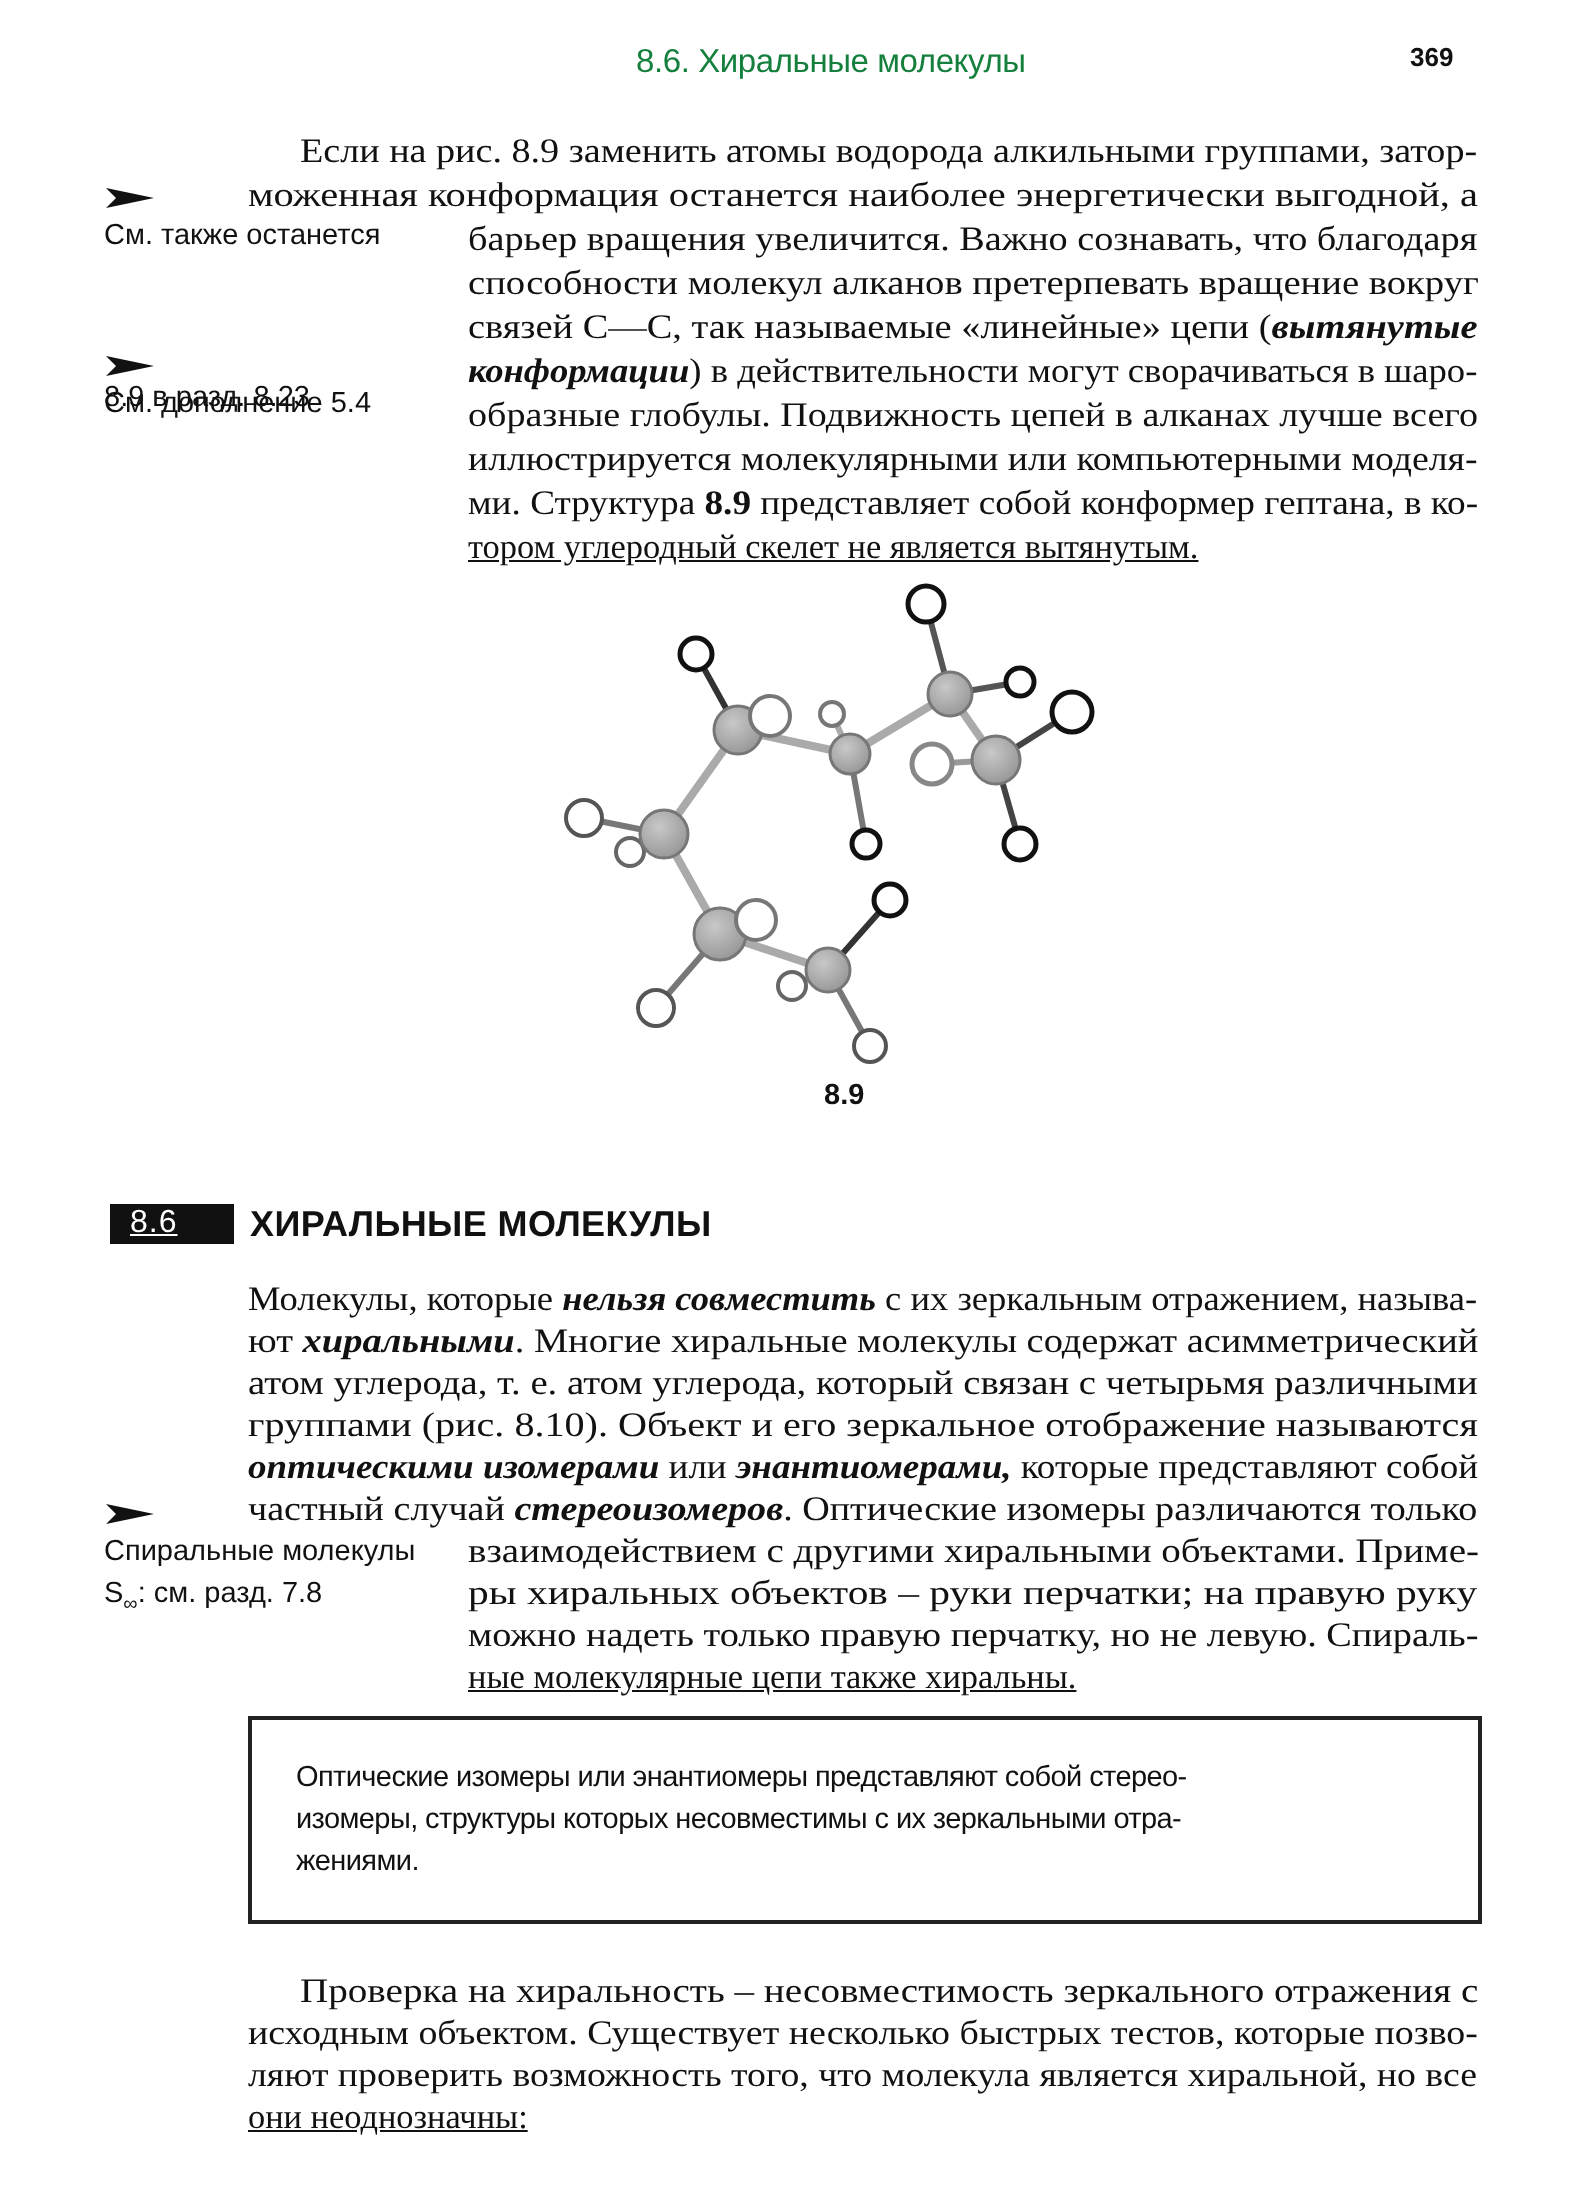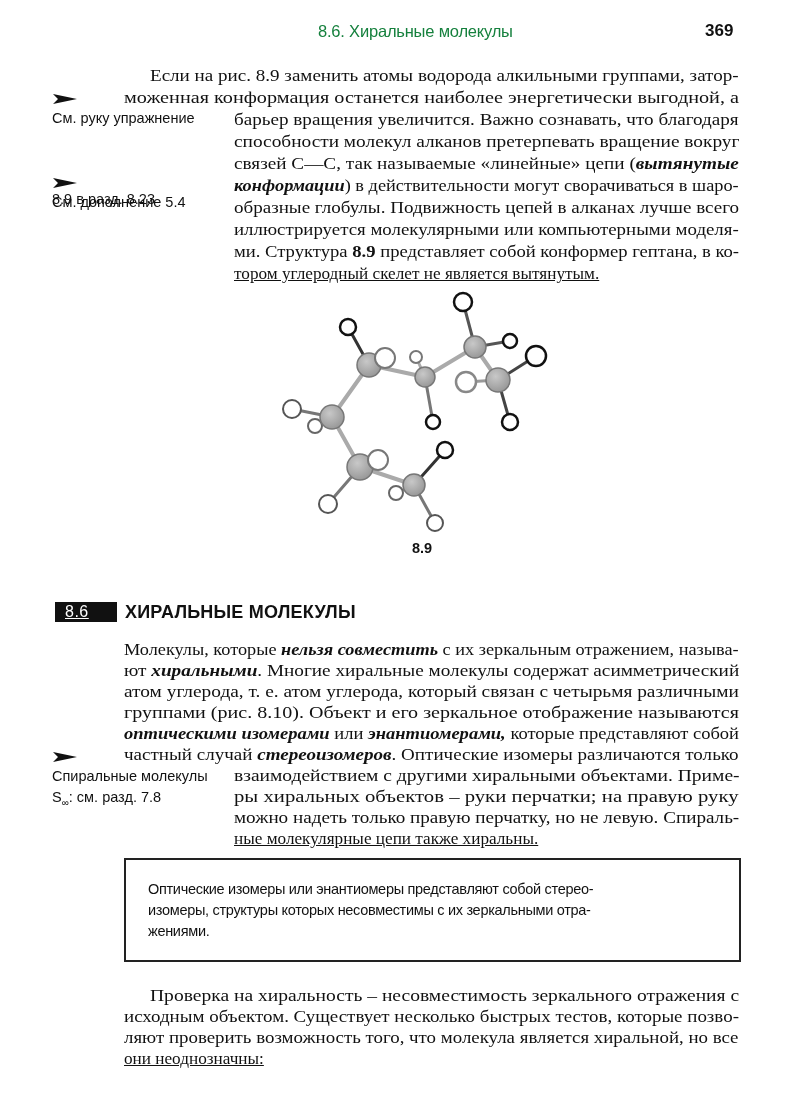--- a/index.html
+++ b/index.html
@@ -1,20 +1,20 @@
 <!DOCTYPE html>
 <html><head>
   <meta charset="utf-8">
   <style>
     html, body { margin: 0; padding: 0; background: #ffffff; }
     body { width: 794px; height: 1101px; position: relative; overflow: hidden; color: #111; }
     .page { position: absolute; left: 0; top: 0; width: 794px; height: 1101px; background: #fff; }
 
     .running-head { position: absolute; top: 22px; left: 318px; font-family: "Liberation Sans", sans-serif; font-size: 16.5px; letter-spacing: -0.2px; color: #15803d; }
-    .page-number { position: absolute; top: 21px; left: 705px; font-family: "Liberation Sans", sans-serif; font-weight: bold; font-size: 17px; color: #111; }
+    .page-number { position: absolute; top: 21px; left: 705px; font-family: "Liberation Sans", sans-serif; font-weight: bold; font-size: 13px; color: #111; }
 
     .line { position: absolute; font-family: "Liberation Serif", serif; font-size: 17.2px; line-height: 20px; white-space: nowrap; color: #111; text-align: justify; text-align-last: justify; }
     .line.last { text-align-last: left; text-decoration: underline; }
     .line i { font-style: italic; font-weight: bold; }
     .line b { font-weight: bold; }
 
     .margin-note { position: absolute; font-family: "Liberation Sans", sans-serif; font-size: 14.5px; line-height: 20px; white-space: nowrap; color: #111; }
     .arrow { position: absolute; width: 24px; height: 10px; }
 
     .fig-label { position: absolute; left: 412px; top: 540px; font-family: "Liberation Sans", sans-serif; font-weight: bold; font-size: 14.5px; color: #111; }
@@ -42,21 +42,21 @@
     <div class="line" style="left: 234px; top: 176px; width: auto; transform-origin: left top; transform: scaleX(1.0654);"><i>конформации</i><span>) в действительности могут сворачиваться в шаро-</span></div>
     <div class="line" style="left: 234px; top: 198px; width: auto; transform-origin: left top; transform: scaleX(1.1075);">образные глобулы. Подвижность цепей в алканах лучше всего</div>
     <div class="line" style="left: 234px; top: 220px; width: auto; transform-origin: left top; transform: scaleX(1.0978);">иллюстрируется молекулярными или компьютерными моделя-</div>
     <div class="line" style="left: 234px; top: 242px; width: auto; transform-origin: left top; transform: scaleX(1.0837);"><span>ми. Структура </span><b>8.9</b><span> представляет собой конформер гептана, в ко-</span></div>
     <div class="line last" style="left: 234px; top: 264px; width: auto;">тором углеродный скелет не является вытянутым.</div>
   </div>
 
   <svg class="arrow" style="left:53px; top:94px;" viewBox="0 0 24 10">
       <polygon points="0,0 24,5 0,10 5,5" fill="#111"></polygon>
     </svg>
-  <div class="margin-note" style="left:52px; top:108px;">См. руку упражнение</div>
+  <div class="margin-note" style="left:52px; top:108px;">См. также останется</div>
   <div class="margin-note" style="left:52px; top:141px;margin-top:48px;">8.9 в разд. 8.23</div>
 
   <svg class="arrow" style="left:53px; top:178px;" viewBox="0 0 24 10">
       <polygon points="0,0 24,5 0,10 5,5" fill="#111"></polygon>
     </svg>
   <div class="margin-note" style="left:52px; top:192px;">См. дополнение 5.4</div>
 
   <svg style="position:absolute; left:270px; top:285px;" width="300" height="255" viewBox="0 0 300 255">
     <defs>
       <radialGradient id="cgrad" cx="40%" cy="35%" r="65%">

